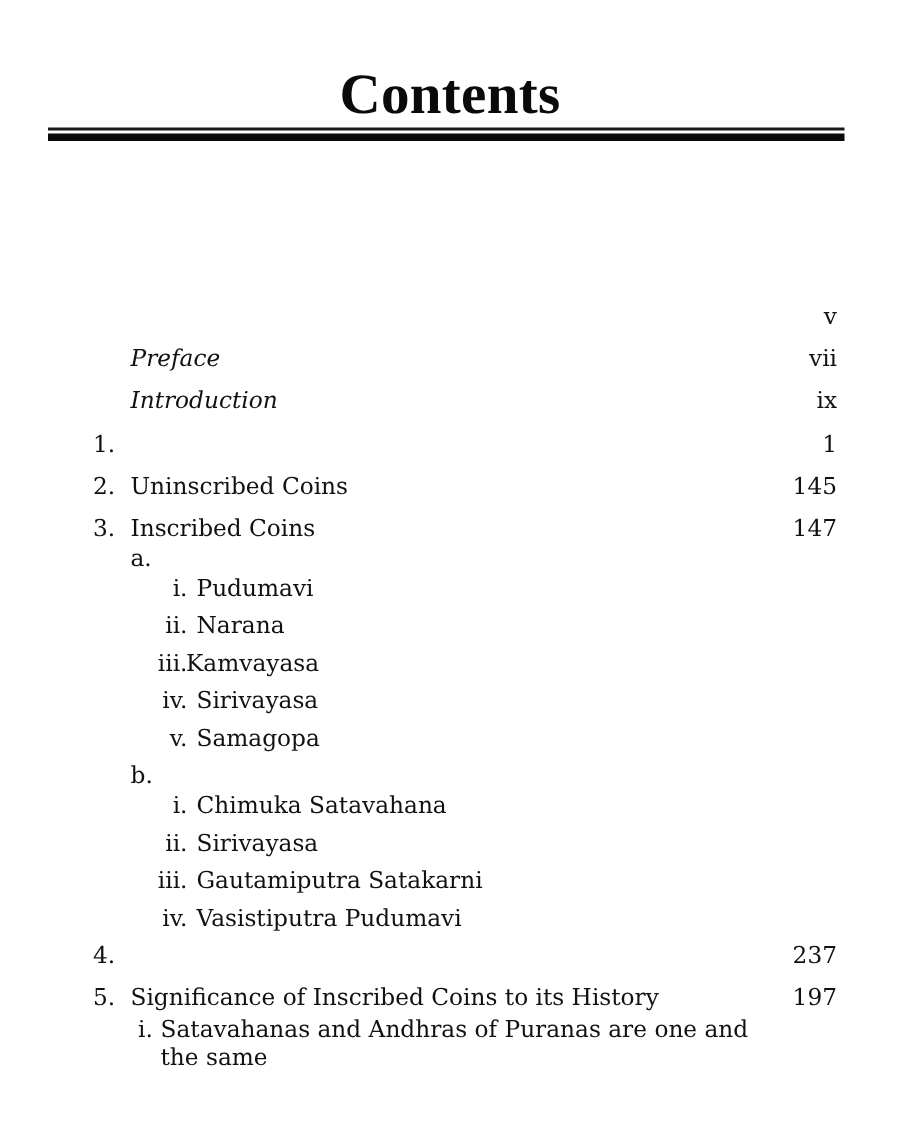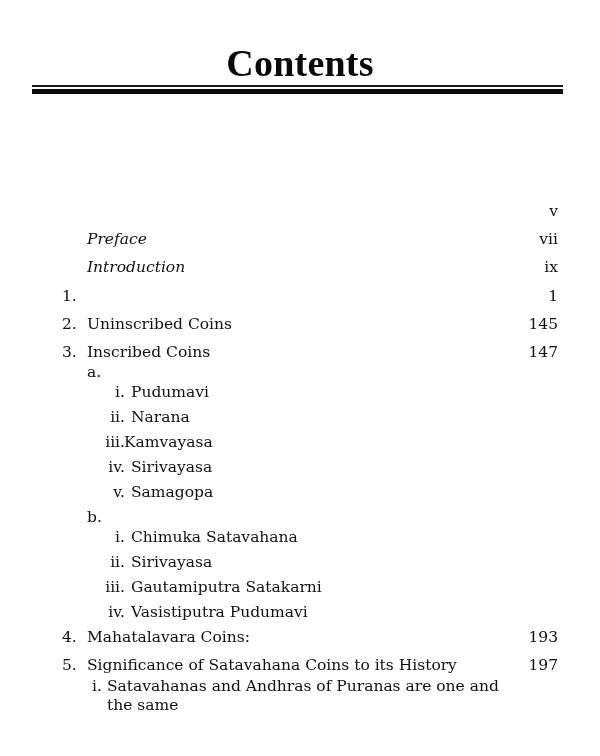--- a/index.html
+++ b/index.html
@@ -92,27 +92,26 @@
     <span class="num" style="left:90px;width:35px">iii.</span>
     <span style="left:131px">Gautamiputra Satakarni</span>
   </div>
   <div class="row" style="top:602px">
     <span class="num" style="left:90px;width:35px">iv.</span>
     <span style="left:131px">Vasistiputra Pudumavi</span>
   </div>
 
   <div class="row" style="top:627px">
     <span style="left:62px">4.</span>
-    <span style="left:87px">Mahatalavara Coins:</span>
-    <span class="page">193</span>
+    <span class="page">237</span>
   </div>
 
   <div class="row" style="top:655px">
     <span style="left:62px">5.</span>
-    <span style="left:87px">Significance of Satavahana Coins to its History</span>
+    <span style="left:87px">Significance of Inscribed Coins to its History</span>
     <span class="page">197</span>
   </div>
   <div class="row" style="top:676px">
     <span style="left:92px">i.</span>
     <span style="left:107px">Satavahanas and Andhras of Puranas are one and</span>
   </div>
   <div class="row" style="top:695px">
     <span style="left:107px">the same</span>
   </div>
 </div>

